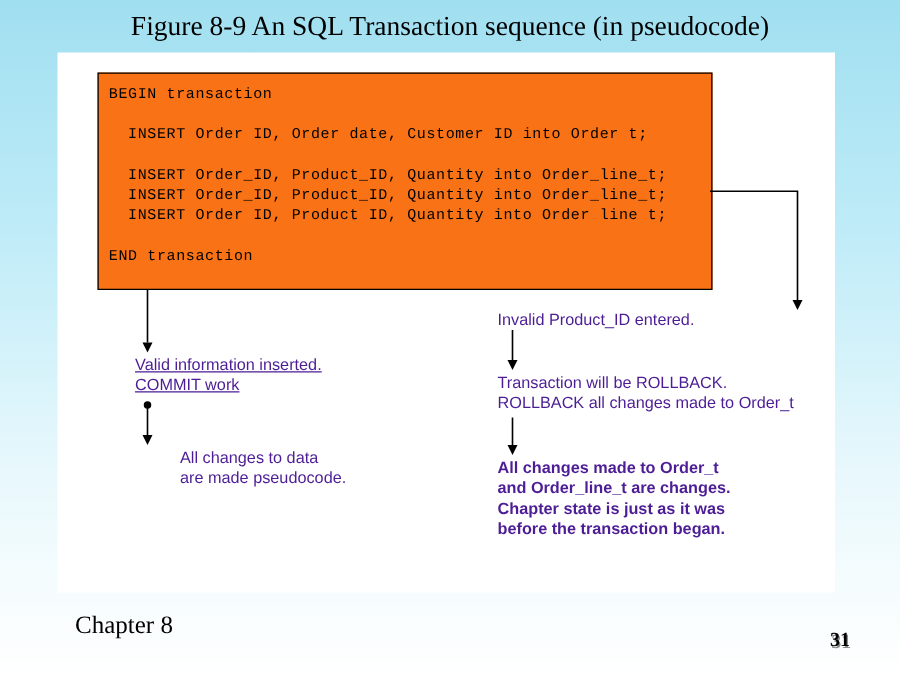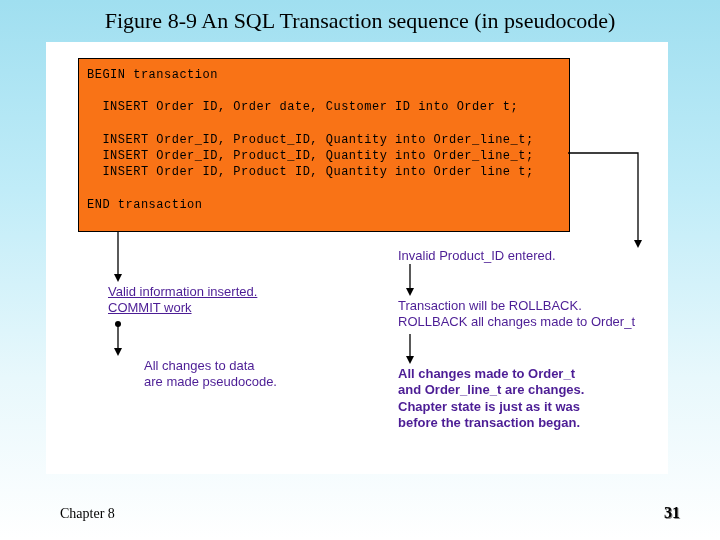--- a/index.html
+++ b/index.html
@@ -61,22 +61,22 @@
   }
   .left-ann-1 { top: 284px; left: 108px; width: 200px; text-decoration: underline; }
   .left-ann-2 { top: 358px; left: 120px; width: 200px; margin-left: 24px; }
   .right-ann-1 { top: 248px; left: 398px; width: 240px; }
   .right-ann-2 { top: 298px; left: 398px; width: 260px; }
   .right-ann-3 { top: 366px; left: 398px; width: 260px; font-weight: bold; }
 
   .footer-left {
     position: absolute;
     left: 60px;
-    bottom: 18px;
-    font-size: 14px;
+    bottom: 28px;
+    font-size: 20px;
     margin-top: 16px;
   }
   .footer-right {
     position: absolute;
     right: 40px;
     bottom: 18px;
     font-size: 16px;
     text-shadow: 1px 1px 0 #888;
     font-weight: bold;
   }

